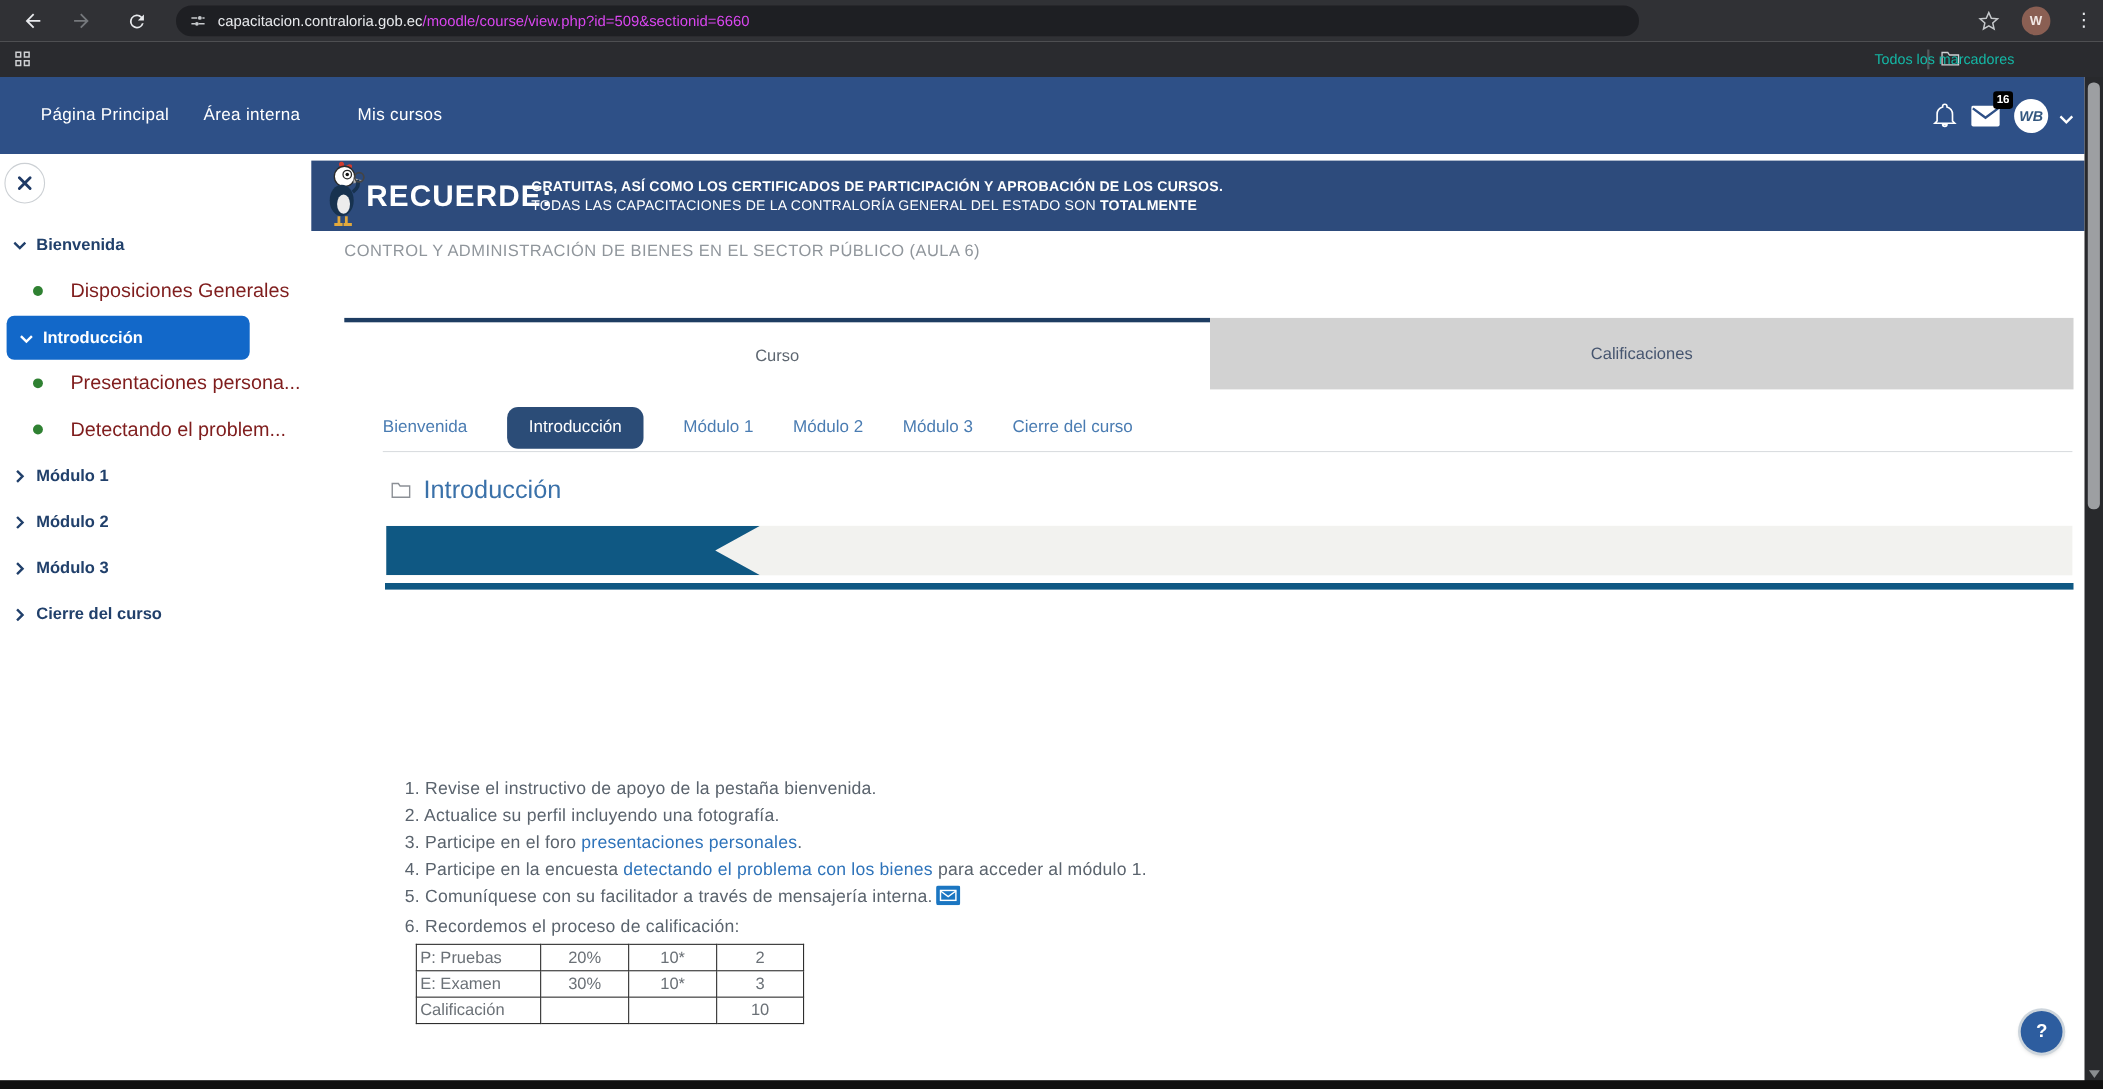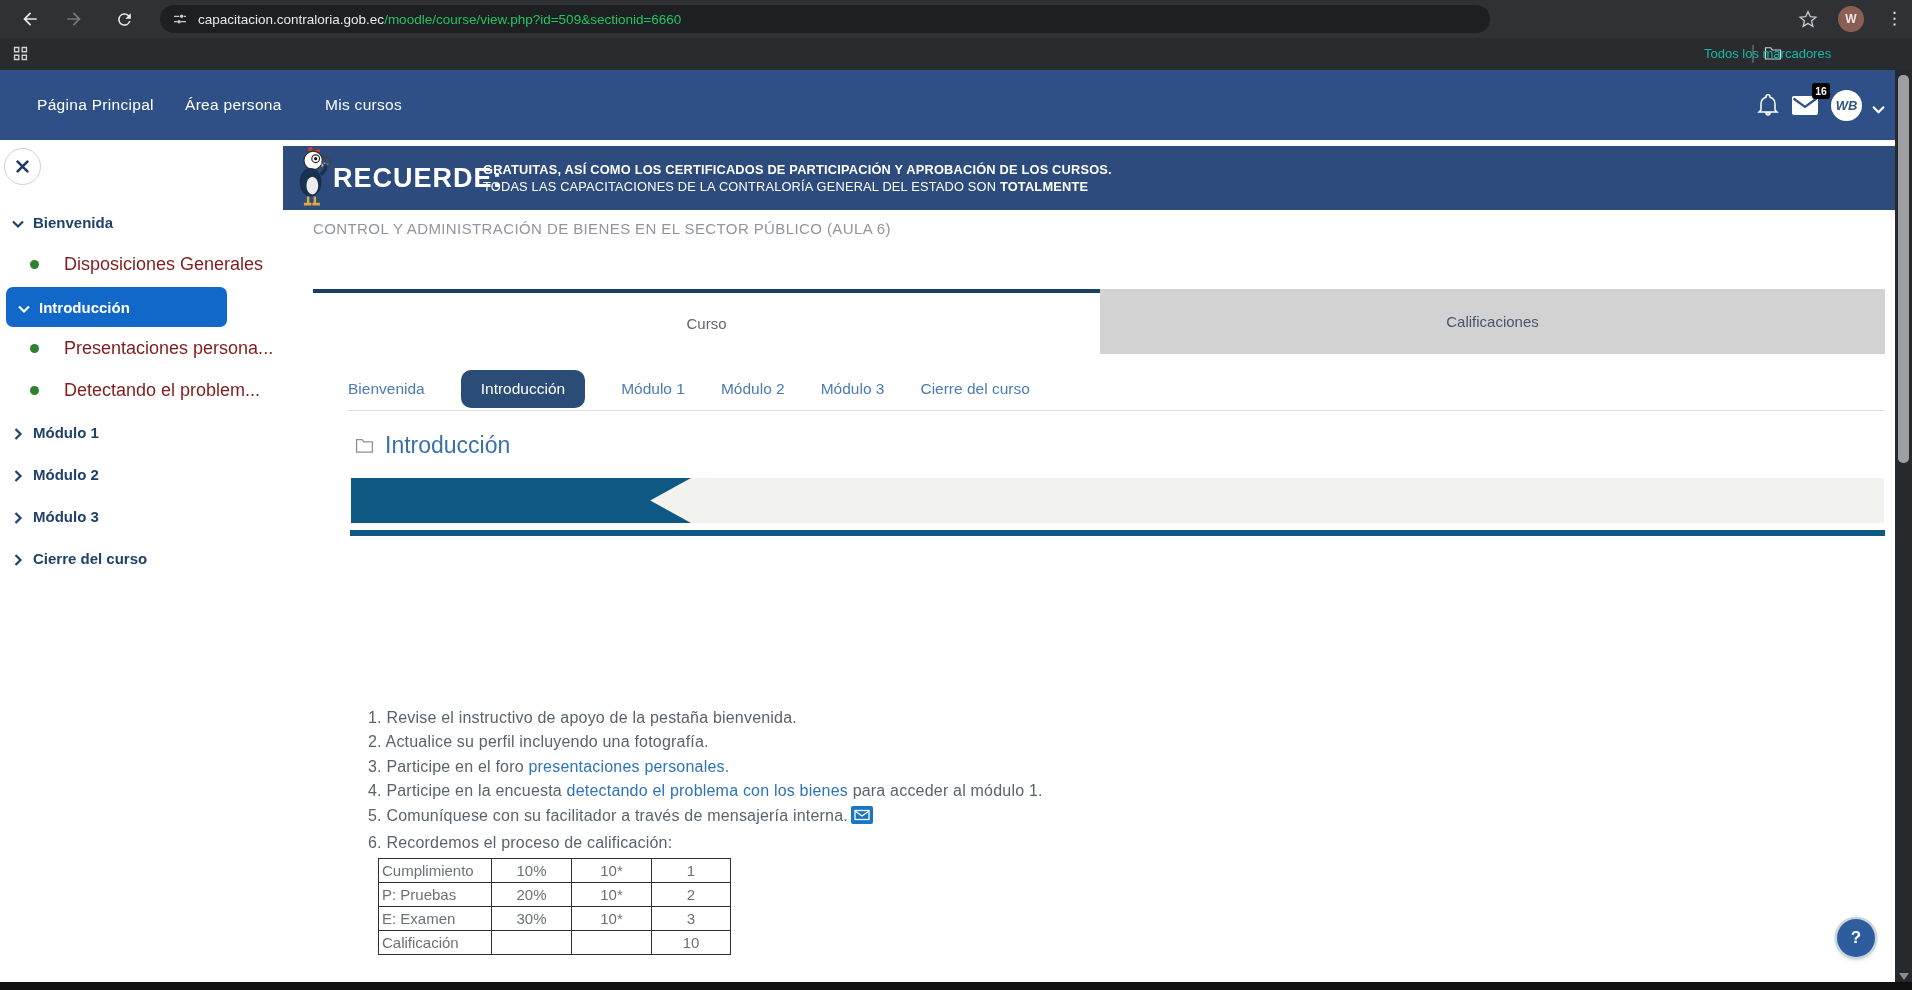--- a/index.html
+++ b/index.html
@@ -5,21 +5,21 @@
   * { margin:0; padding:0; box-sizing:border-box; }
   body { background:#555; font-family:"Liberation Sans", sans-serif; }
   .frame { position:relative; width:1912px; height:990px; background:#fff; overflow:hidden; }
 
   
   .toolbar { position:absolute; left:0; top:0; width:1912px; height:38px; background:#303135; }
   .tbtn { position:absolute; top:7px; width:24px; height:24px; display:flex; align-items:center; justify-content:center; cursor:pointer; }
   .omnibox { position:absolute; left:160px; top:5px; width:1330px; height:28px; background:#1e1f23; border-radius:14px; display:flex; align-items:center; padding:0 12px; }
   .omnibox .url { font-size:13.5px; white-space:nowrap; margin-left:10px; }
   .omnibox .url .domain { color:#e8eaed; }
-  .omnibox .url .path { color:#22c55e; }
+  .omnibox .url .path { color:#d946ef; }
   .chrome-avatar { position:absolute; left:1838px; top:6px; width:26px; height:26px; border-radius:50%; background:#8a5f53; color:#f1e7e4; font-size:12px; font-weight:bold; display:flex; align-items:center; justify-content:center; }
   .menu-dots { position:absolute; left:1886px; top:7px; color:#e8eaed; font-size:17px; line-height:24px; letter-spacing:0; cursor:pointer; }
   .bookmarksbar { position:absolute; left:0; top:38px; width:1912px; height:32px; background:#2a2b2f; }
   .bm-divider { position:absolute; left:1752px; top:7px; width:2px; height:18px; background:#55575b; }
   .bm-folder { position:absolute; left:1764px; top:7px; }
   .bm-label { position:absolute; left:1704px; top:8px; font-size:13px; color:#14b8a6; cursor:pointer; }
   .grid-icon { position:absolute; left:12px; top:7px; cursor:pointer; }
 
   
   .navbar { position:absolute; left:0; top:70px; width:1895px; height:70px; background:#2e5087; }
@@ -128,21 +128,21 @@
     <span class="bm-folder">
       <svg width="18" height="16" viewBox="0 0 24 20">
           <path d="M2 3h7l2 3h11v12H2z" fill="none" stroke="#cfd1d4" stroke-width="1.6"></path>
         </svg>
     </span>
     <span class="bm-label">Todos los marcadores</span>
   </div>
 
   <div class="navbar">
     <span class="nav-item" style="left:37px">Página Principal</span>
-    <span class="nav-item" style="left:185px">Área persona</span>
+    <span class="nav-item" style="left:185px">Área interna</span>
     <span class="nav-item" style="left:325px">Mis cursos</span>
     <span class="nav-ico" style="left:1756px; top:22px">
       <svg width="24" height="26" viewBox="0 0 24 24">
           <path d="M12 22a2 2 0 0 0 2-2h-4a2 2 0 0 0 2 2zm7-5v-6a7 7 0 0 0-5-6.7V3.8a2 2 0 0 0-4 0v.5A7 7 0 0 0 5 11v6l-2 2h18z" fill="none" stroke="#fff" stroke-width="1.5"></path>
         </svg>
     </span>
     <span class="nav-ico" style="left:1792px; top:26px">
       <svg width="26" height="20" viewBox="0 0 26 20">
           <rect width="26" height="19" rx="2" fill="#fff"></rect>
           <path d="M1.5 2.5 13 11 24.5 2.5" stroke="#2e5087" stroke-width="2.2" fill="none"></path>
@@ -285,26 +285,20 @@
       <div><span>5. Comuníquese con su facilitador a través de mensajería interna.</span><span class="mail-ico"><svg width="22" height="18" viewBox="0 0 22 18">
               <rect width="22" height="18" rx="2" fill="#1b76c2"></rect>
               <rect x="4" y="4.5" width="14" height="9" fill="none" stroke="#fff" stroke-width="1.3"></rect>
               <path d="M4 5l7 5 7-5" stroke="#fff" fill="none" stroke-width="1.3"></path>
             </svg></span></div>
       <div><span>6. Recordemos el proceso de calificación:</span></div>
     </div>
 
     <table class="gtable">
       <tbody>
-          <tr>
-        <td class="c0">Cumplimiento</td>
-        <td class="c1">10%</td>
-        <td class="c2">10*</td>
-        <td class="c3">1</td>
-      </tr>
       <tr>
         <td class="c0">P: Pruebas</td>
         <td class="c1">20%</td>
         <td class="c2">10*</td>
         <td class="c3">2</td>
       </tr>
       <tr>
         <td class="c0">E: Examen</td>
         <td class="c1">30%</td>
         <td class="c2">10*</td>

